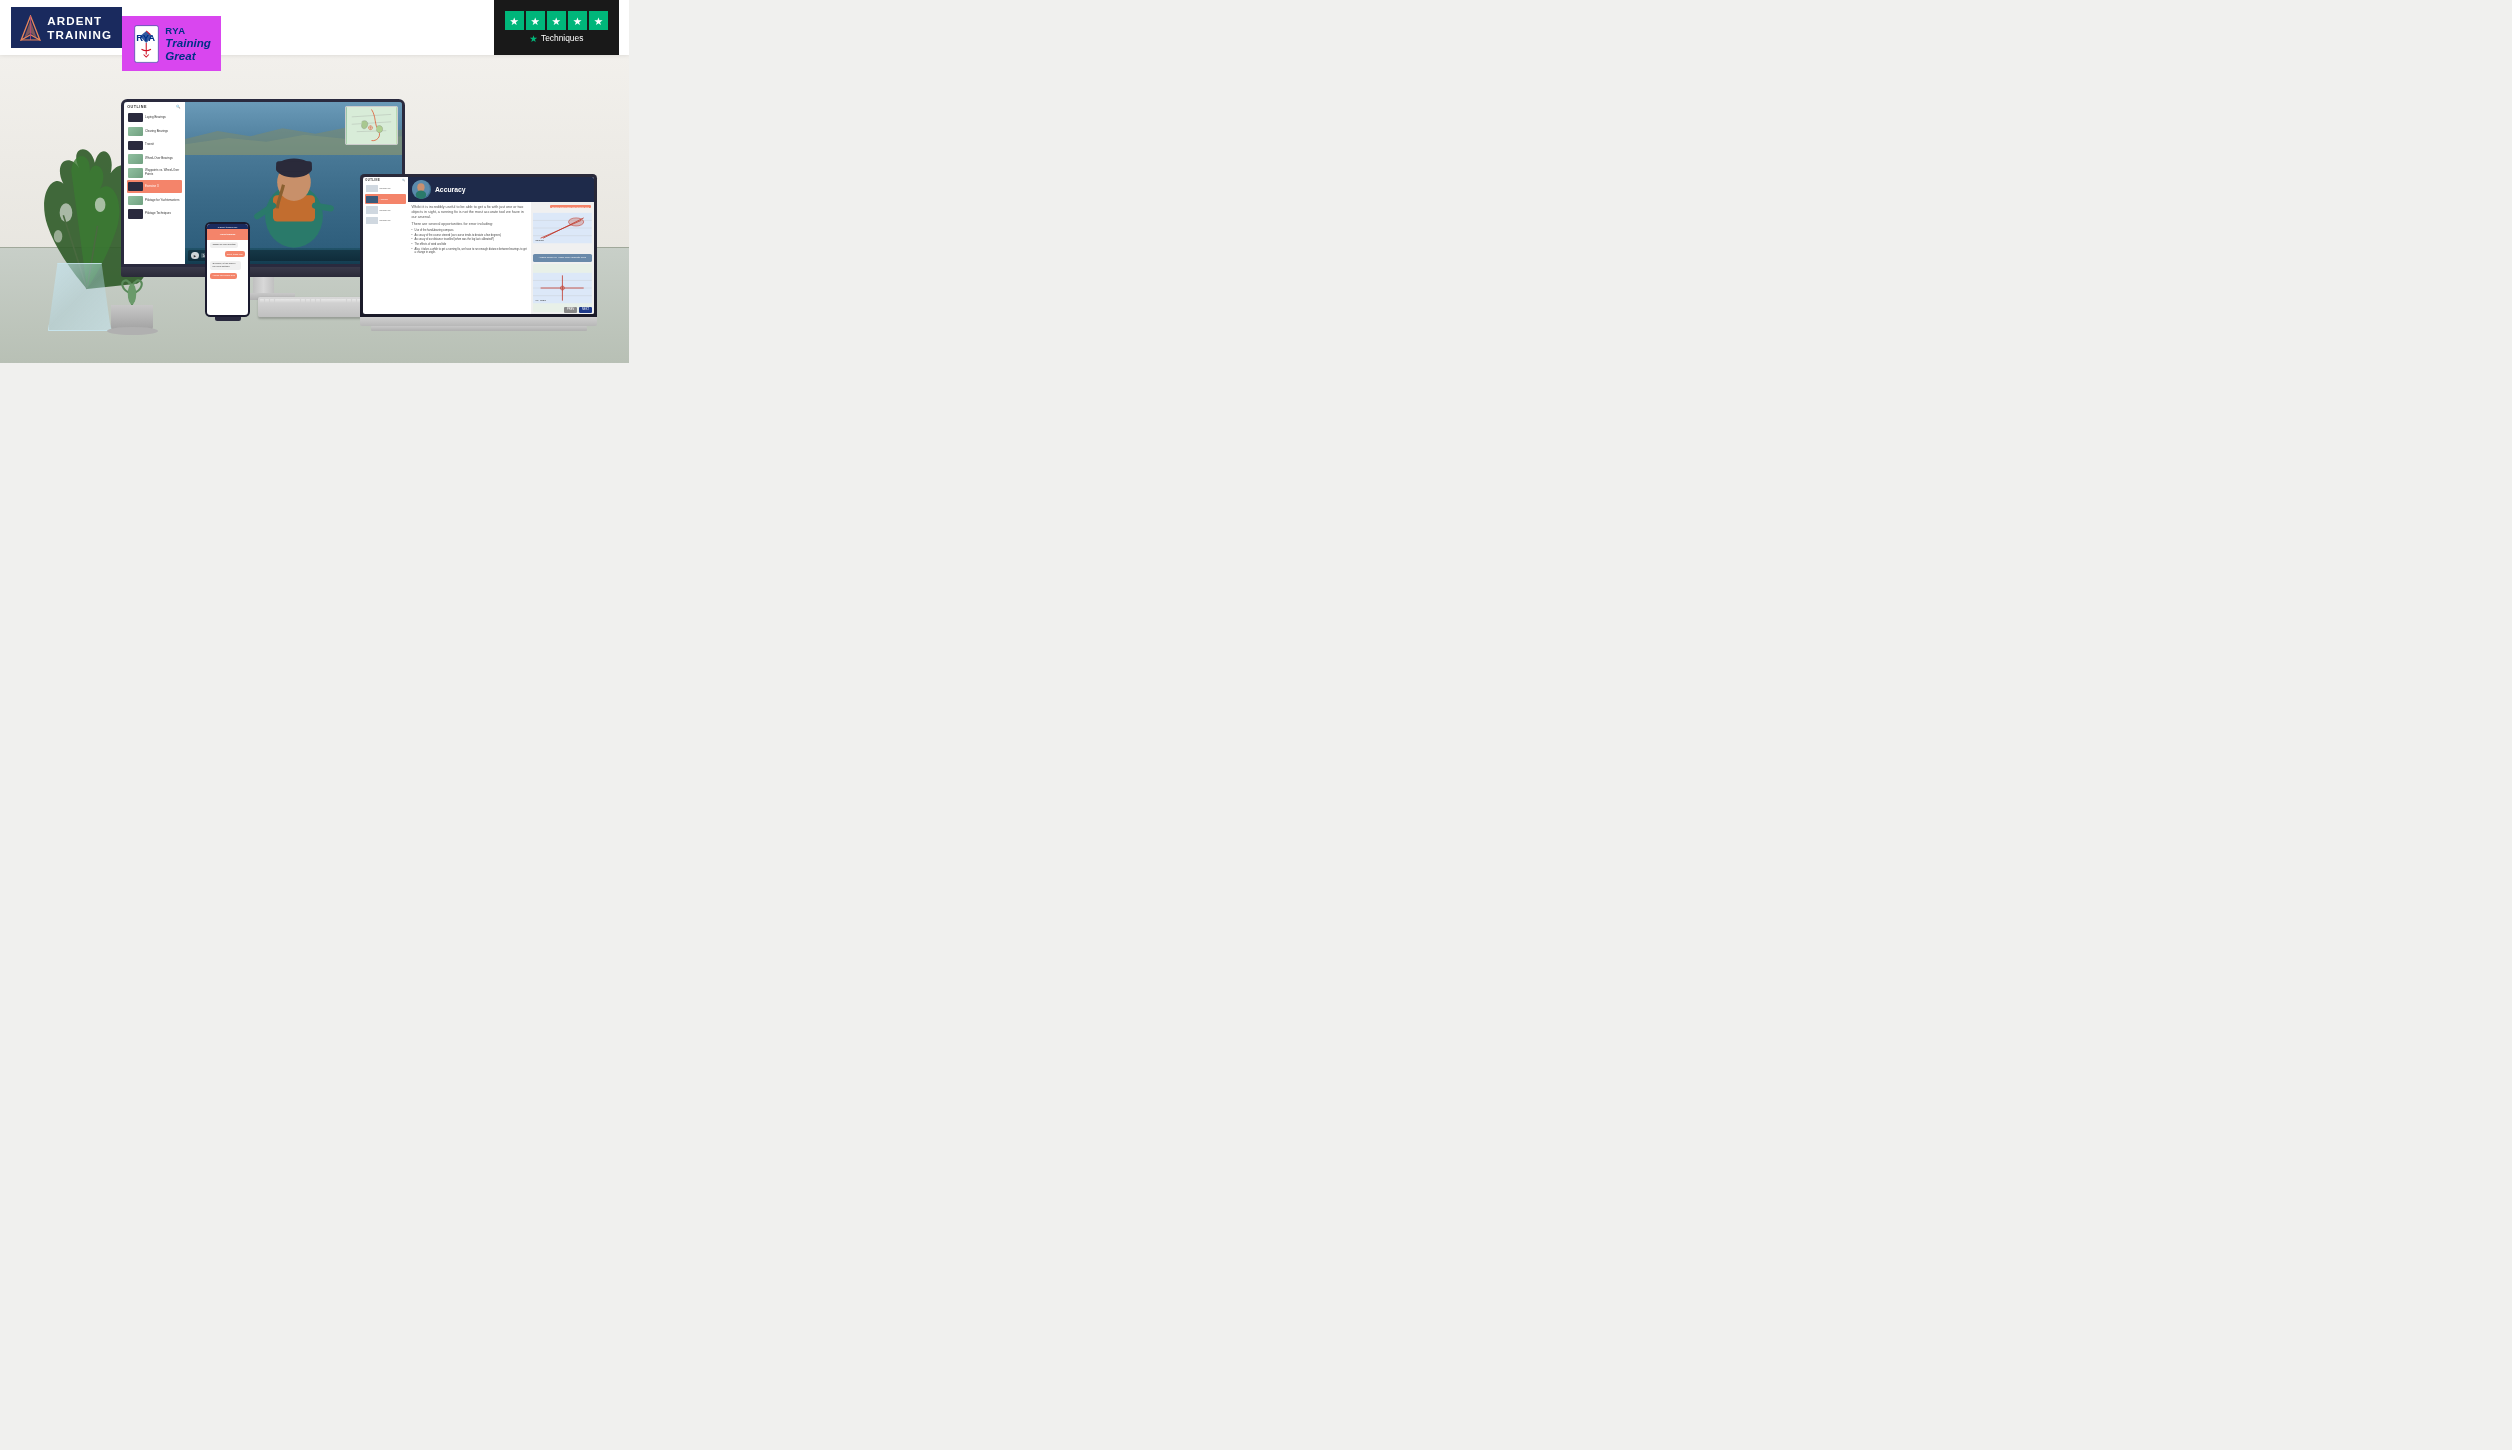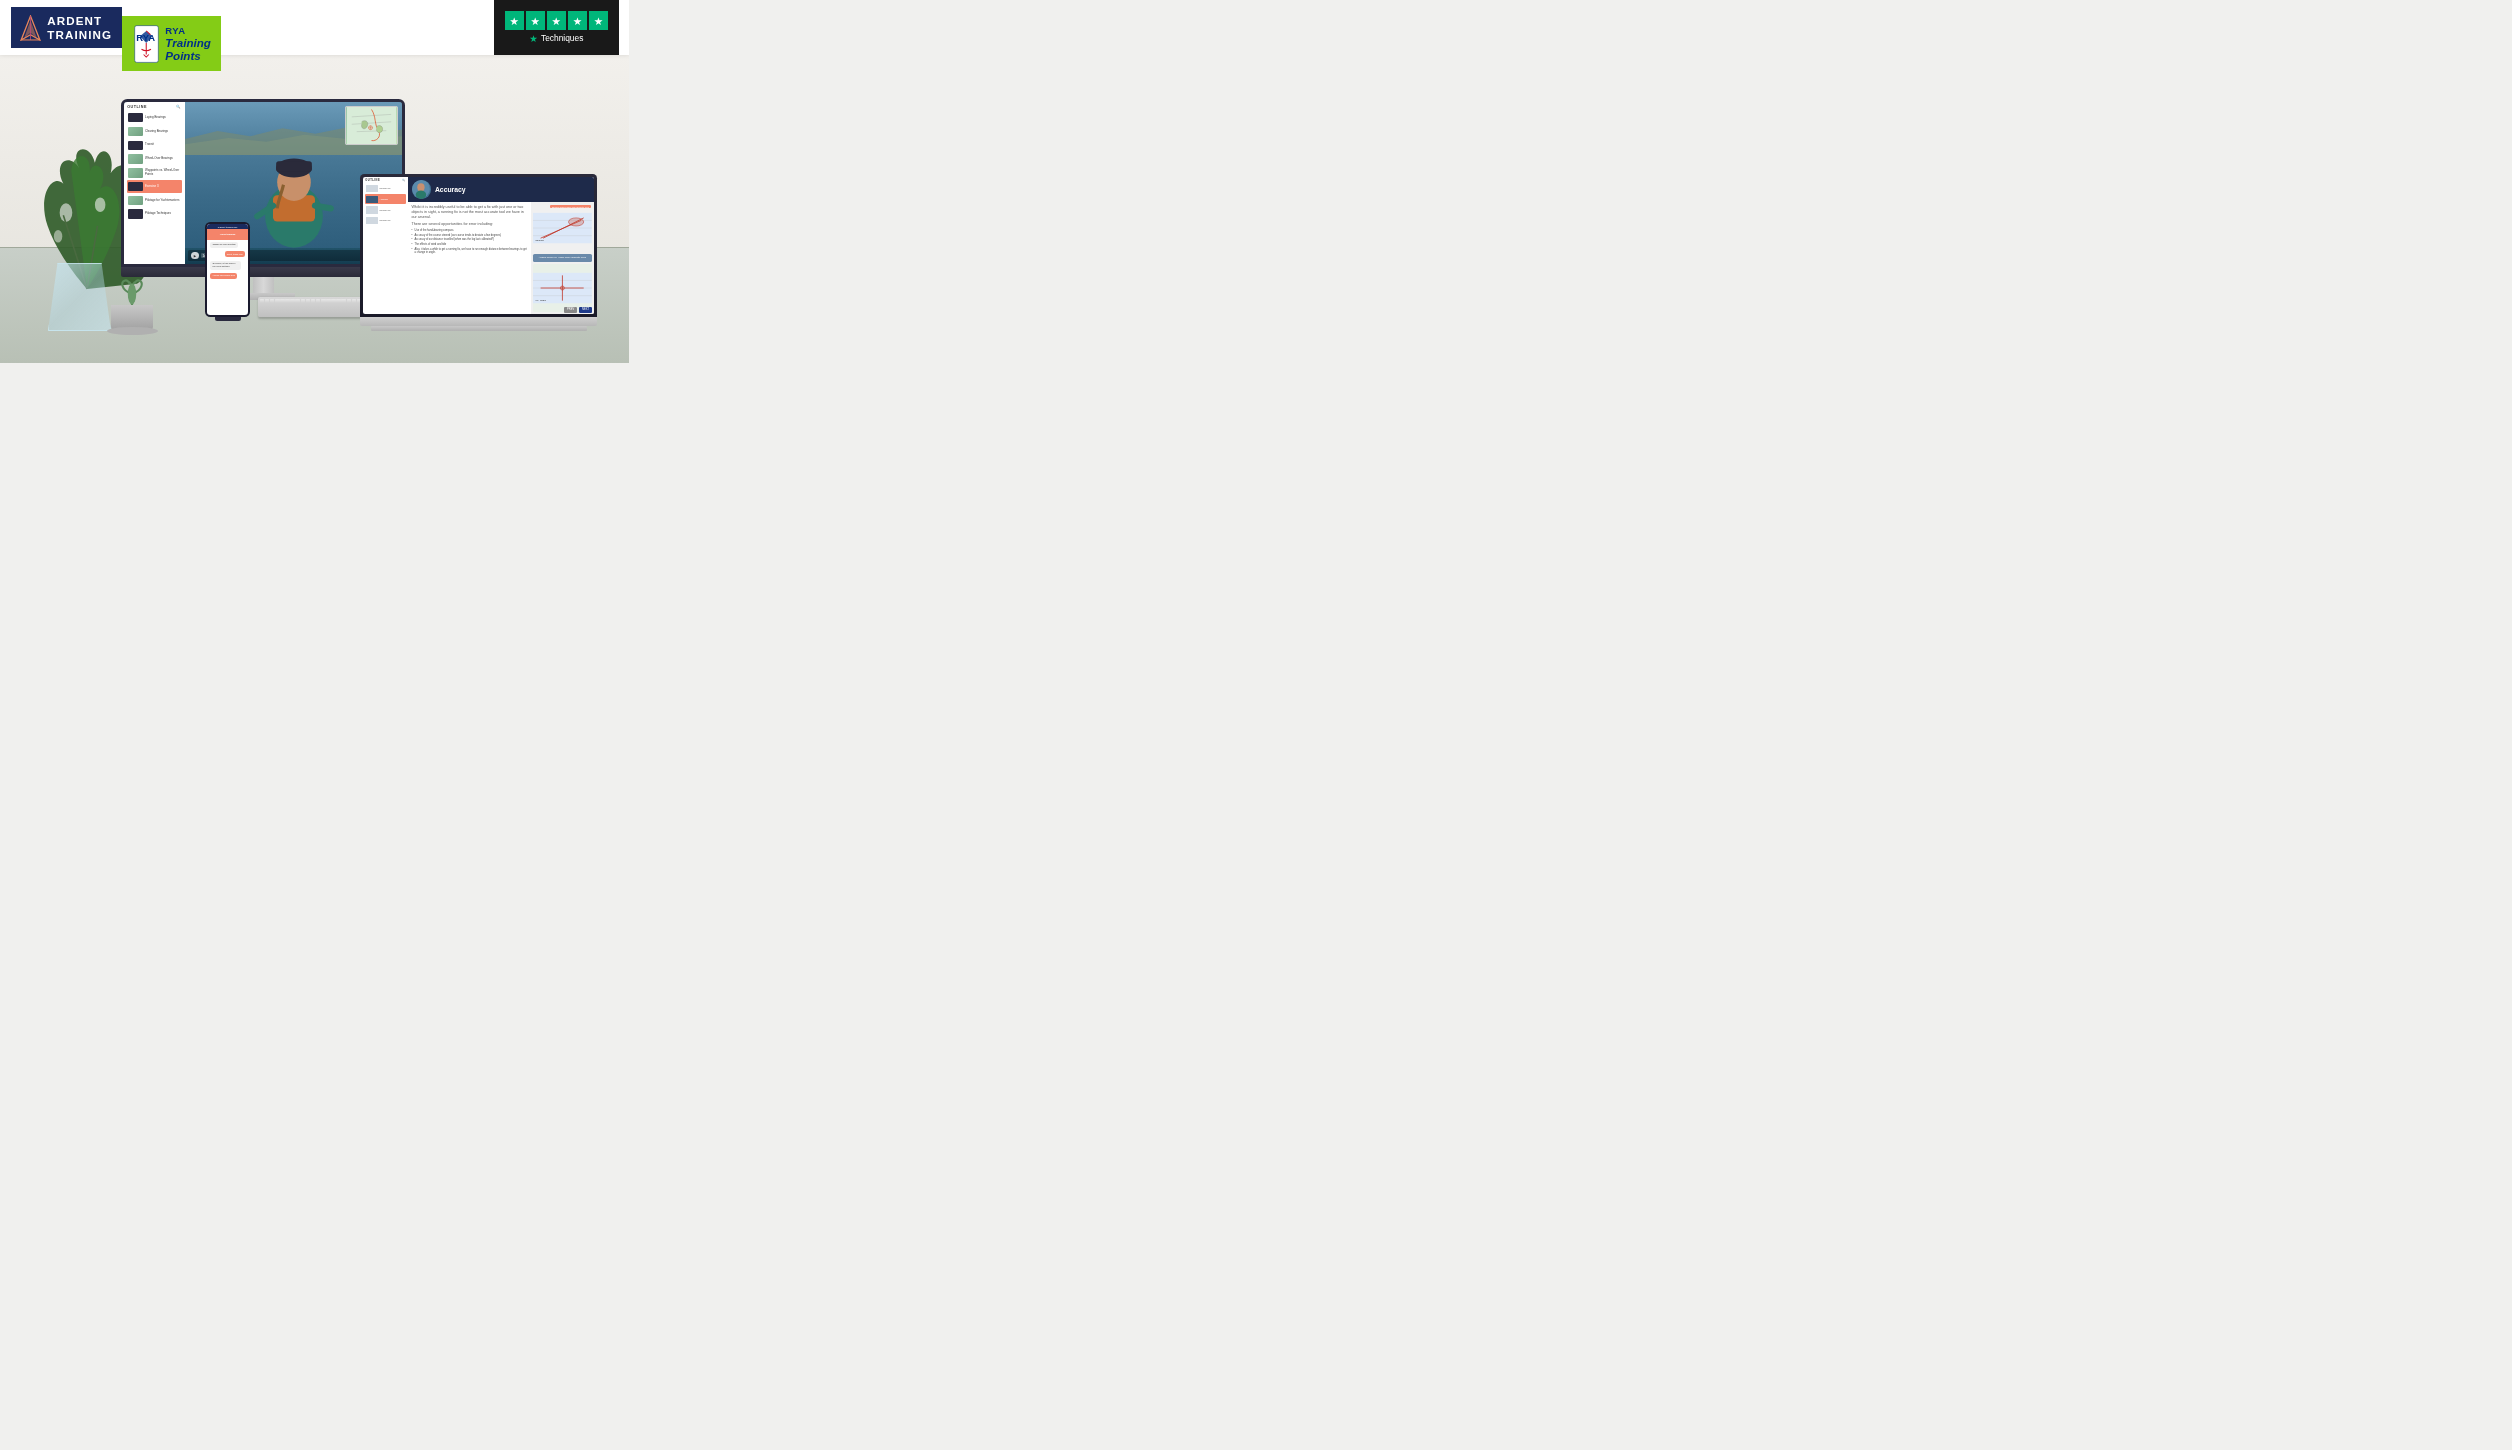--- a/index.html
+++ b/index.html
@@ -60,21 +60,21 @@
       letter-spacing: 1.1px;
       line-height: 1.2;
     }
 
     
     .rya-logo {
       display: flex;
       align-items: center;
       padding: 5.3px 10.5px;
       height: 55px;
-      background: #84cc16;
+      background: #d946ef;
       margin-top: 32px;
     }
 
     .rya-emblem {
       width: 29px;
       height: 42px;
       margin-right: 4.2px;
     }
 
     .rya-text {
@@ -694,21 +694,21 @@
         <rect x="5" y="5" width="45" height="70" rx="4" fill="white" stroke="#003087" stroke-width="1"></rect>
         <text x="8" y="35" font-size="18" font-weight="bold" fill="#003087">RYA</text>
 
         <path d="M27,38 L27,60 M18,50 Q27,56 36,50 M22,60 L27,65 L32,60" stroke="#ce1126" stroke-width="2" fill="none"></path>
         <path d="M27,38 L15,25 L27,15 L39,25 Z" fill="#003087" opacity="0.8"></path>
         <path d="M27,15 L35,22" stroke="#ce1126" stroke-width="2"></path>
       </svg>
       <div class="rya-text">
         <span class="rya-name">RYA</span>
         <span class="rya-sub">Training</span>
-        <span class="rya-sub">Points</span>
+        <span class="rya-sub">Great</span>
       </div>
     </div>
   </div>
 
   <div class="trustpilot-badge">
     <div class="tp-stars">
       <div class="tp-star">★</div>
       <div class="tp-star">★</div>
       <div class="tp-star">★</div>
       <div class="tp-star">★</div>

